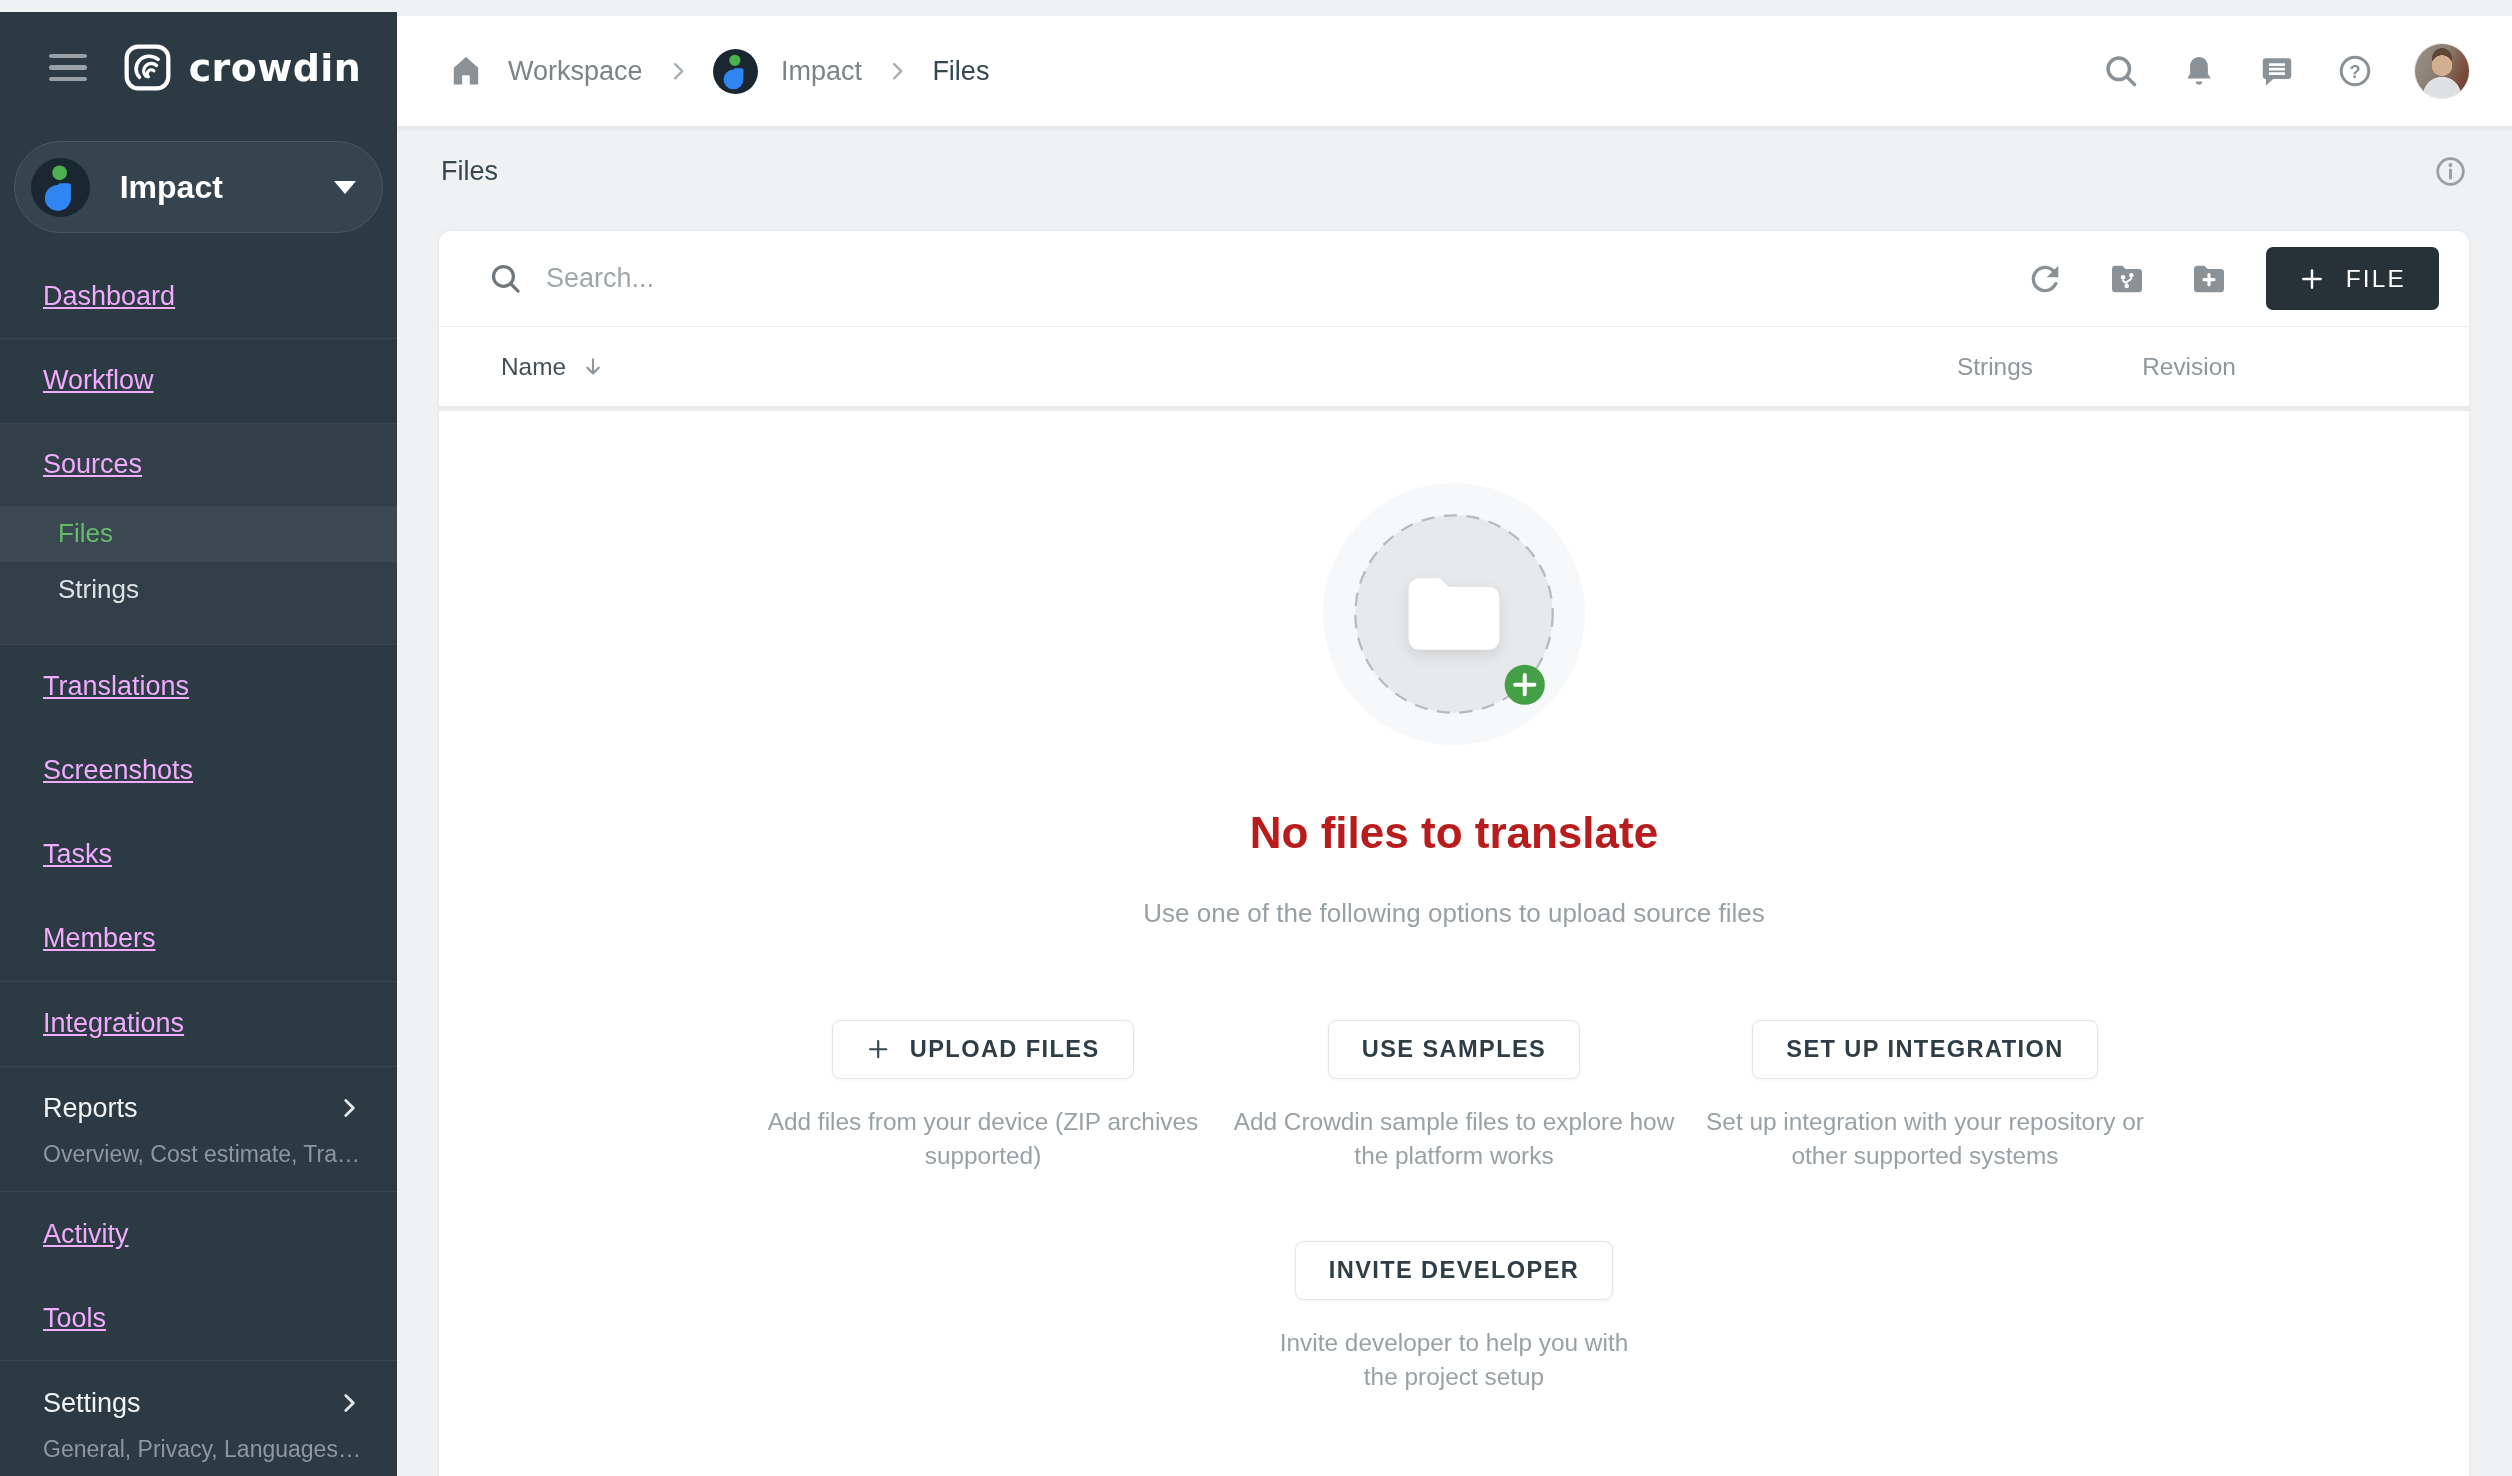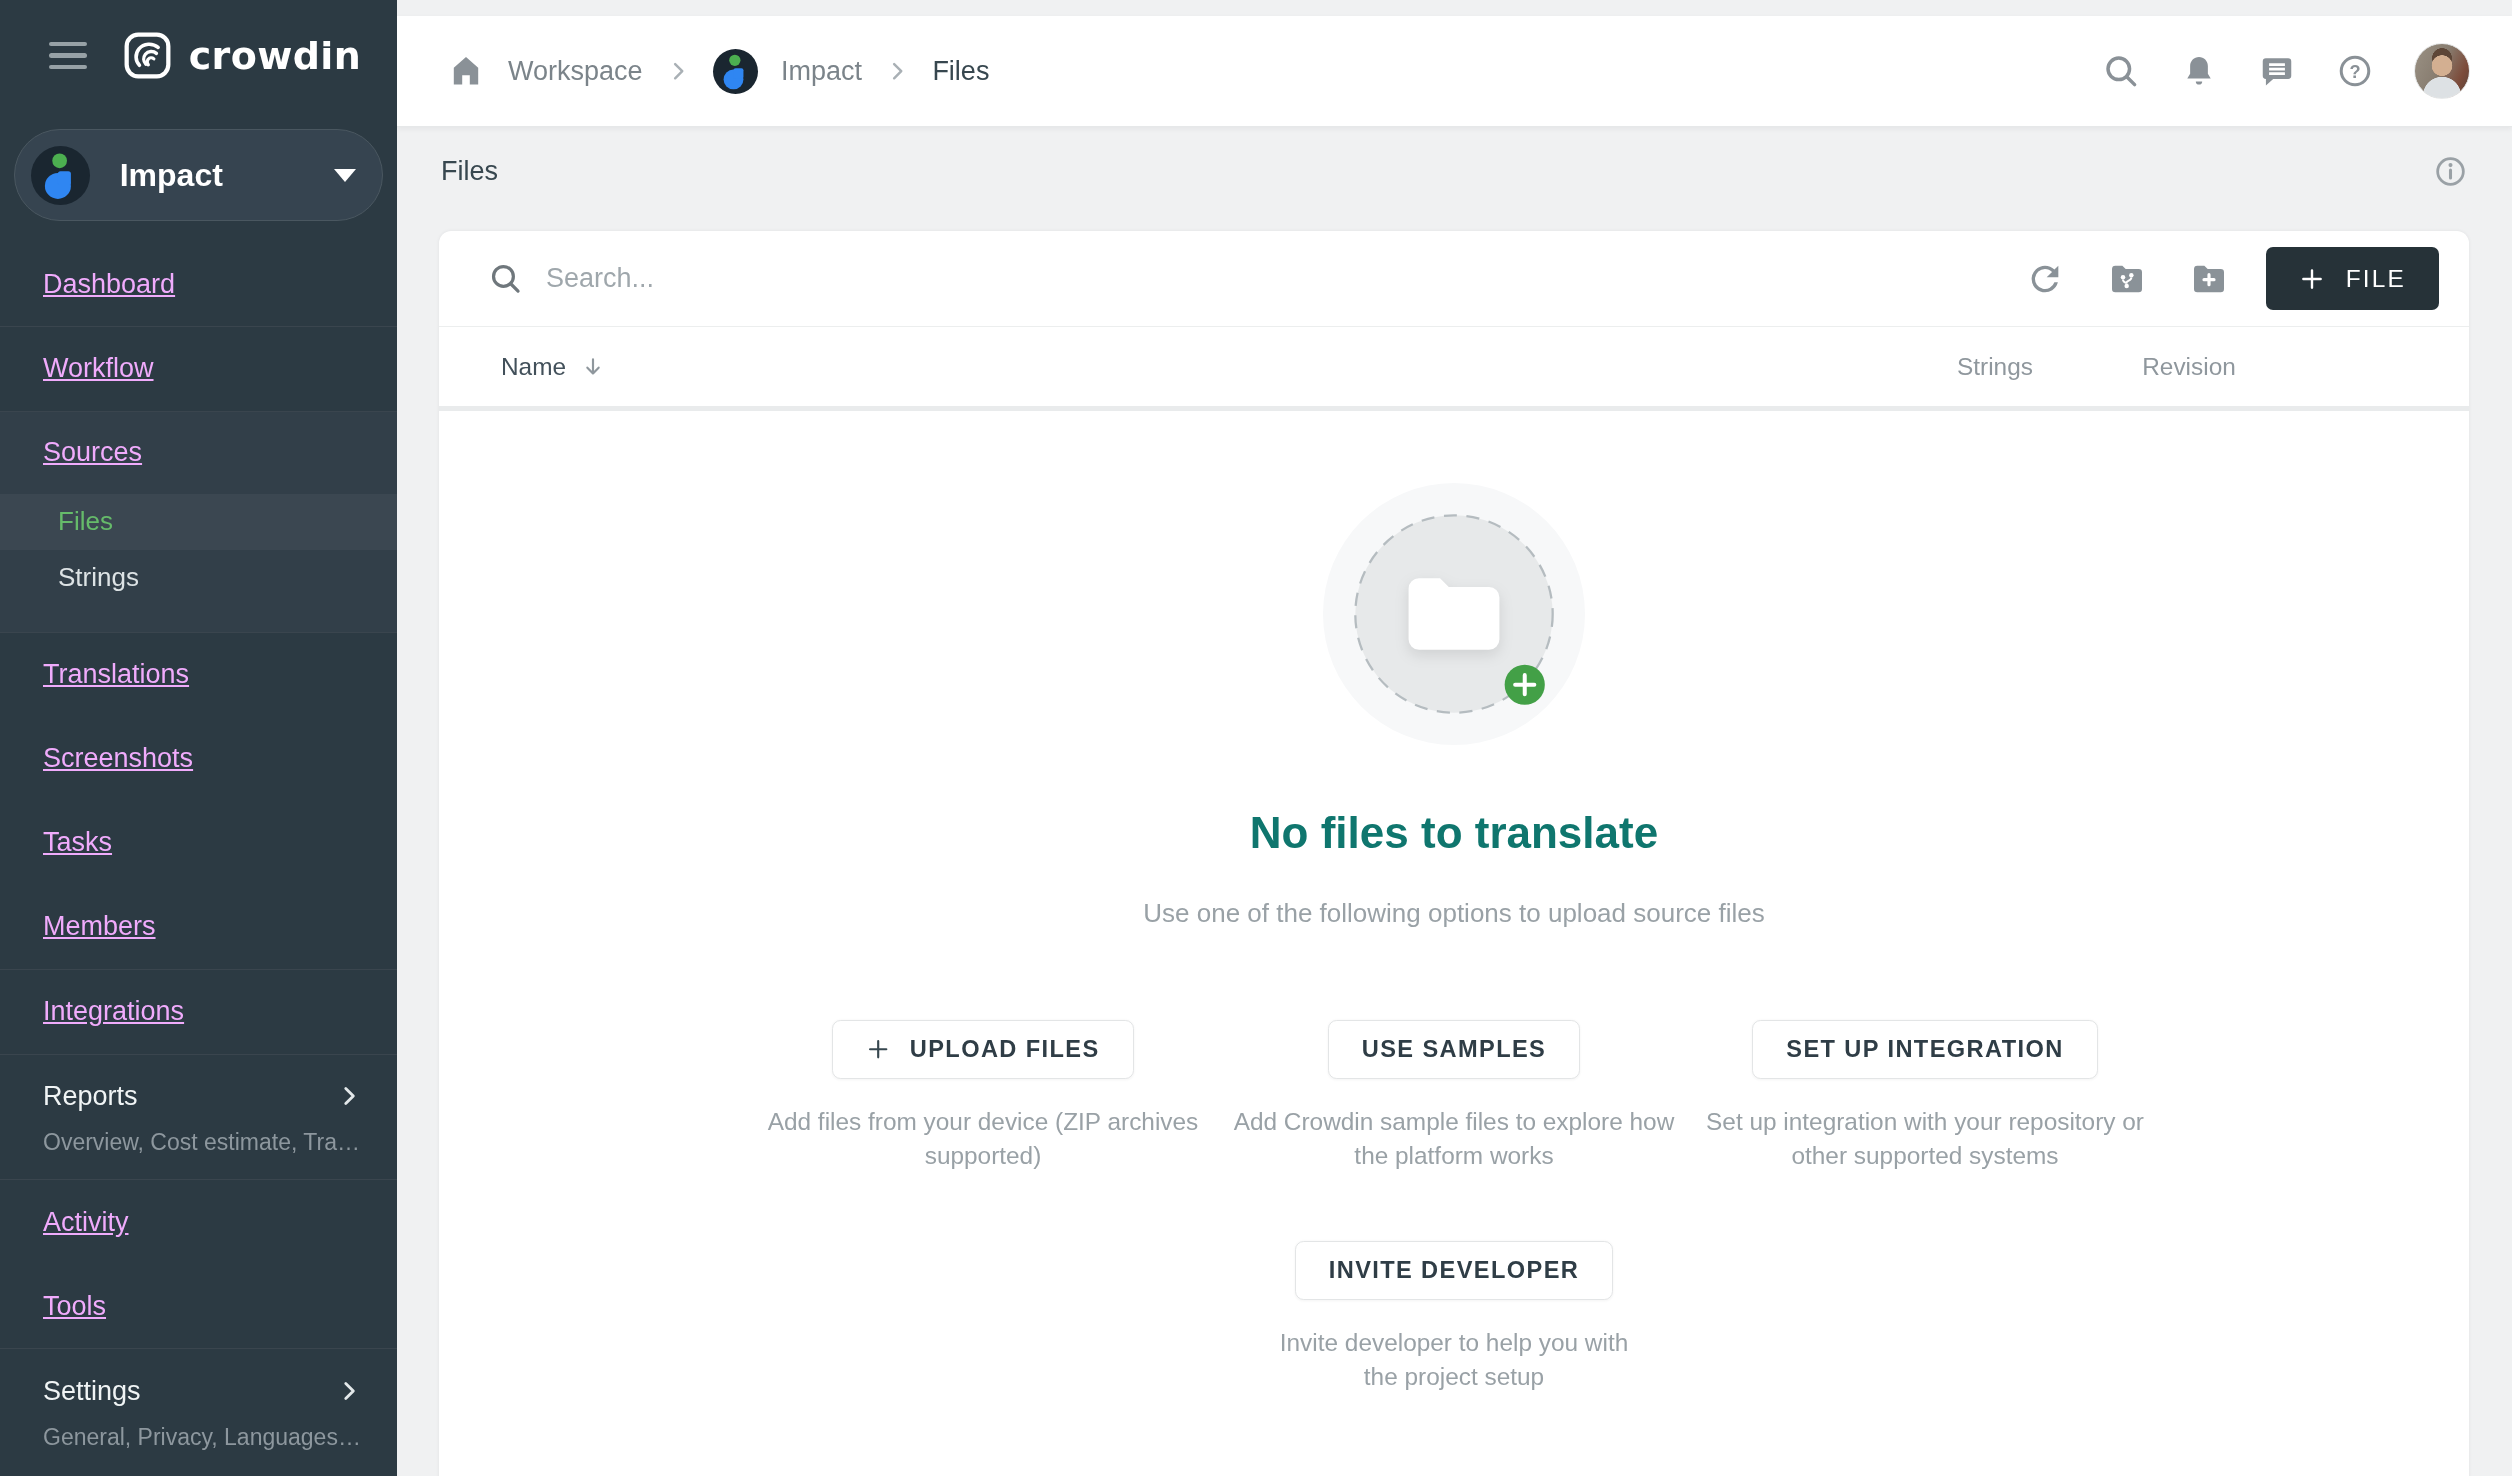--- a/index.html
+++ b/index.html
@@ -5,21 +5,21 @@
   * { margin:0; padding:0; box-sizing:border-box; }
   html,body { width:2512px; height:1477px; }
   body {
     position:relative; overflow:hidden;
     background:#f0f1f2;
     font-family:"Liberation Sans", sans-serif;
     -webkit-font-smoothing:antialiased;
   }
 
   
-  .sidebar { position:absolute; left:0; top:0; bottom:0; width:397px; background:#2c3a43; z-index:30; }
+  .sidebar { position:absolute; left:0; top:12px; bottom:0; width:397px; background:#2c3a43; z-index:30; }
   .sidebar-top { height:111px; display:flex; align-items:center; padding-left:49px; gap:35px; }
   .hamburger { width:38px; display:flex; flex-direction:column; gap:7px; cursor:pointer; }
   .hamburger span { display:block; height:4.4px; border-radius:2.6px; background:#97a1a6; }
   .logo { display:flex; align-items:center; gap:15.7px; }
   .logo-mark { width:51px; height:51px; }
   .logo-text { font-family:"DejaVu Sans", sans-serif; font-weight:bold; font-size:38px; color:#ffffff; letter-spacing:0.4px; }
 
   .project-pill { position:absolute; left:14px; top:129px; width:369px; height:92px; border-radius:46px;
     background:#364450; border:0.9px solid #4a5760; display:flex; align-items:center; padding:0 26px 0 15.7px; cursor:pointer; }
   .project-avatar { position:relative; width:59px; height:59px; border-radius:50%; background:#1a2630; flex:none; }
@@ -79,21 +79,21 @@
 
   .thead { height:79px; display:flex; align-items:center; padding-left:62px; position:relative; font-size:24.4px; }
   .th-name { color:#42505a; font-weight:500; display:flex; align-items:center; gap:14px; cursor:pointer; }
   .sort-icon { width:26px; height:26px; }
   .th-strings { position:absolute; right:365px; width:218px; text-align:center; color:#8f979d; }
   .th-revision { position:absolute; right:171px; width:218px; text-align:center; color:#8f979d; }
   .thead-band { height:5.2px; background:#e9ebec; }
 
   .empty { display:flex; flex-direction:column; align-items:center; padding-top:72px; }
   .graphic { width:262px; height:262px; position:relative; }
-  .empty-title { margin-top:63px; font-size:44px; font-weight:bold; color:#0f766e; }
+  .empty-title { margin-top:63px; font-size:44px; font-weight:bold; color:#b91c1c; }
   .empty-sub { margin-top:40px; font-size:26px; color:#99a1a6; }
   .actions { margin-top:91px; display:flex; }
   .action-col { width:471px; display:flex; flex-direction:column; align-items:center; }
   .action-btn { height:59px; padding:0 33px; background:#fff; border:1.7px solid #e3e5e6; border-radius:8.7px;
     display:flex; align-items:center; gap:19px; font-size:23.6px; font-weight:bold; color:#2f3d46; letter-spacing:1.4px;
     font-family:"Liberation Sans", sans-serif; cursor:pointer; box-shadow:0 0.9px 2.6px rgba(33,42,48,.05); white-space:nowrap; }
   .action-desc { margin-top:26px; font-size:24.4px; line-height:34px; color:#99a1a6; text-align:center; max-width:447px; }
   .invite-col { margin-top:68px; display:flex; flex-direction:column; align-items:center; }
   .invite-col .action-desc { max-width:384px; }
 

